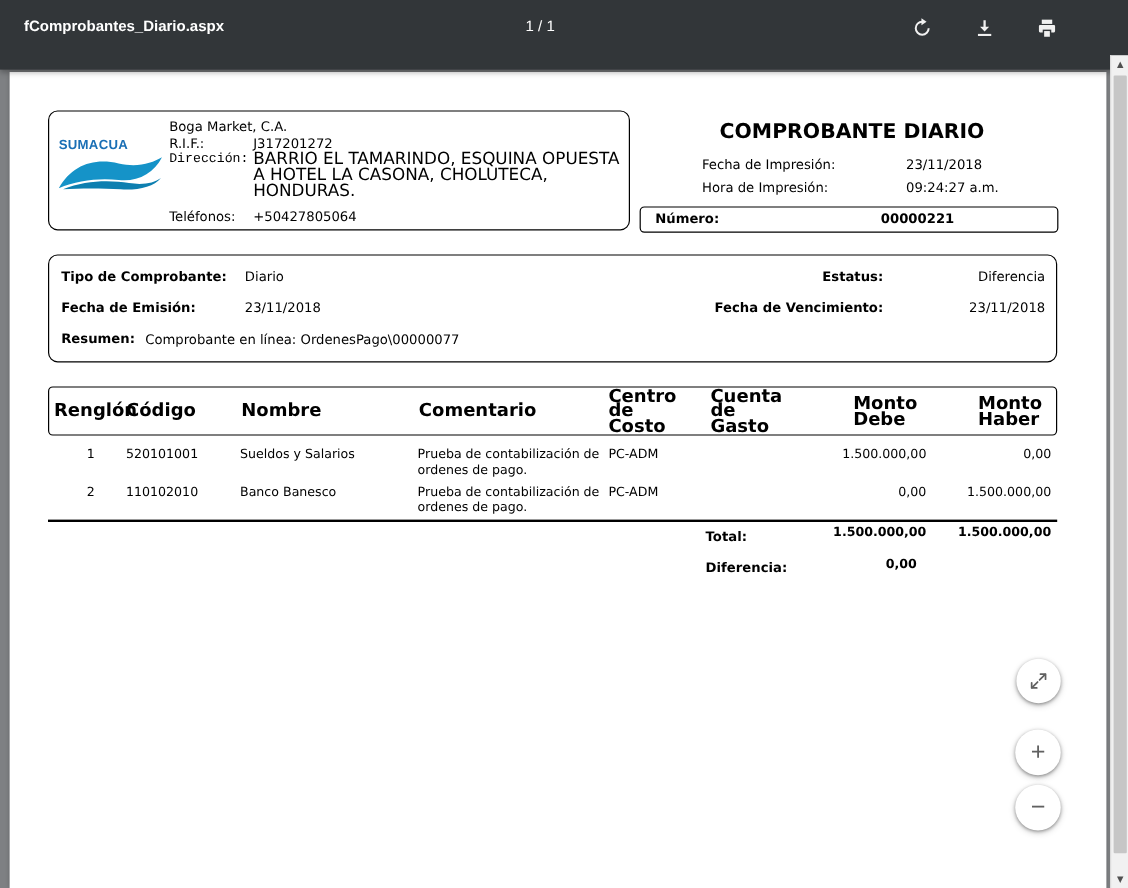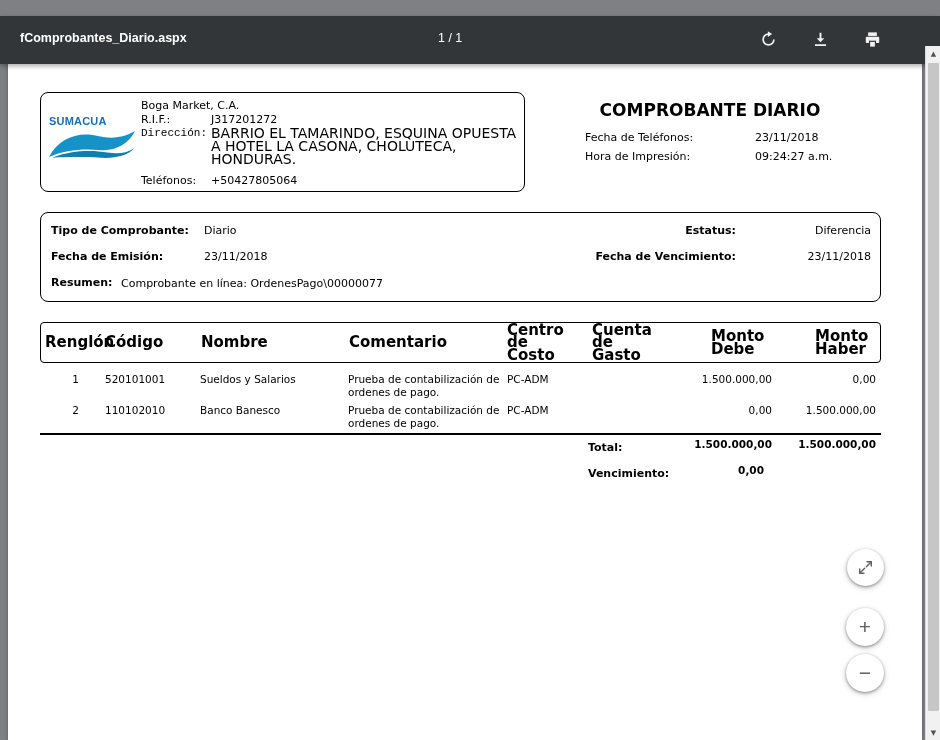--- a/index.html
+++ b/index.html
@@ -1,20 +1,20 @@
 <!DOCTYPE html>
 <html><head>
 <meta charset="utf-8">
 <style>
   * { margin:0; padding:0; box-sizing:border-box; }
   html,body { width:940px; height:740px; overflow:hidden; }
   body { position:relative; background:#7e8083; font-family:"DejaVu Sans", sans-serif; }
 
   
-  .toolbar { position:absolute; top:16px; left:0; width:940px; height:48px;
+  .toolbar { position:absolute; top:0; left:0; width:940px; height:58px;
              background:#323639; box-shadow:0 2px 5px rgba(0,0,0,.35); z-index:20;
              font-family:"Liberation Sans", sans-serif; }
   .filename { position:absolute; left:20px; top:15px; color:#ffffff; font-size:12.5px; font-weight:600; }
   .page-indicator { position:absolute; left:438px; top:15px; color:#ffffff; font-size:12.5px; }
   .toolbar-actions { position:absolute; right:48px; top:3px; display:flex; gap:12px; }
   .tb-btn { width:40px; height:40px; background:none; border:none; cursor:pointer;
             display:flex; align-items:center; justify-content:center; border-radius:50%; }
 
   
   .canvas { position:absolute; top:46px; left:0; width:940px; height:694px; background:#7e8083; }
@@ -96,25 +96,29 @@
       <span class="abs t" style="left:100px; top:6px;">Boga Market, C.A.</span>
       <span class="abs t" style="left:100px; top:20px;">R.I.F.:</span>
       <span class="abs t" style="left:170px; top:20px;">J317201272</span>
       <span class="abs t" style="left:100px; top:34px;font-family:Liberation Mono, monospace;">Dirección:</span>
       <span class="abs tw" style="left:170px; top:34px; width:312px;">BARRIO EL TAMARINDO, ESQUINA OPUESTA A HOTEL LA CASONA, CHOLUTECA, HONDURAS.</span>
       <span class="abs t" style="left:100px; top:81px;">Teléfonos:</span>
       <span class="abs t" style="left:170px; top:81px;">+50427805064</span>
     </div>
 
     <div class="abs doc-title" style="left:527px; top:40px; width:350px;">COMPROBANTE DIARIO</div>
-    <span class="abs t" style="left:577px; top:71px;">Fecha de Teléfonos:</span>
+    <span class="abs t" style="left:577px; top:71px;">Fecha de Impresión:</span>
     <span class="abs t" style="left:747px; top:71px;">23/11/2018</span>
     <span class="abs t" style="left:577px; top:90px;">Hora de Impresión:</span>
     <span class="abs t" style="left:747px; top:90px;">09:24:27 a.m.</span>
 
+    <div class="box" style="left:525px; top:112px; width:349px; height:22px; border-radius:4px;">
+      <span class="abs t b" style="left:12px; top:3px;">Número:</span>
+      <span class="abs t b" style="left:200px; top:3px;">00000221</span>
+    </div>
 
     <div class="box" style="left:32px; top:152px; width:841px; height:90px;">
       <span class="abs t b" style="left:10px; top:11px;">Tipo de Comprobante:</span>
       <span class="abs t" style="left:163px; top:11px;">Diario</span>
       <span class="abs t b" style="right:144px; top:11px;">Estatus:</span>
       <span class="abs t" style="right:9px; top:11px;">Diferencia</span>
       <span class="abs t b" style="left:10px; top:37px;">Fecha de Emisión:</span>
       <span class="abs t" style="left:163px; top:37px;">23/11/2018</span>
       <span class="abs t b" style="right:144px; top:37px;">Fecha de Vencimiento:</span>
       <span class="abs t" style="right:9px; top:37px;">23/11/2018</span>
@@ -152,21 +156,21 @@
       <span class="rcell" style="left:499px; top:344px;">PC-ADM</span>
       <span class="rcell" style="left:584px; top:344px;"></span>
       <span class="rcell r" style="left:660px; top:344px; width:104px;">0,00</span>
       <span class="rcell r" style="left:764px; top:344px; width:104px;">1.500.000,00</span>
     </div>
 
     <div class="thick-line" style="left:32px; top:373px; width:841px; height:2px;"></div>
     <span class="abs t b" style="left:580px; top:381px;">Total:</span>
     <span class="rcell r b" style="left:660px; top:378px; width:104px; font-weight:bold;">1.500.000,00</span>
     <span class="rcell r b" style="left:764px; top:378px; width:104px; font-weight:bold;">1.500.000,00</span>
-    <span class="abs t b" style="left:580px; top:407px;">Vencimiento:</span>
+    <span class="abs t b" style="left:580px; top:407px;">Diferencia:</span>
     <span class="rcell r b" style="left:652px; top:404px; width:104px; font-weight:bold;">0,00</span>
 
   </div>
 </div>
 
 <button class="fab" style="left:847px; top:549px; width:37px; height:37px;">
   <svg viewBox="0 0 20 20" width="17" height="17">
     <g fill="none" stroke="#616161" stroke-width="1.7" stroke-linecap="round" stroke-linejoin="round">
       <path d="M11.8 3.2 H16.8 V8.2"></path>
       <path d="M16.5 3.5 L11 9"></path>

